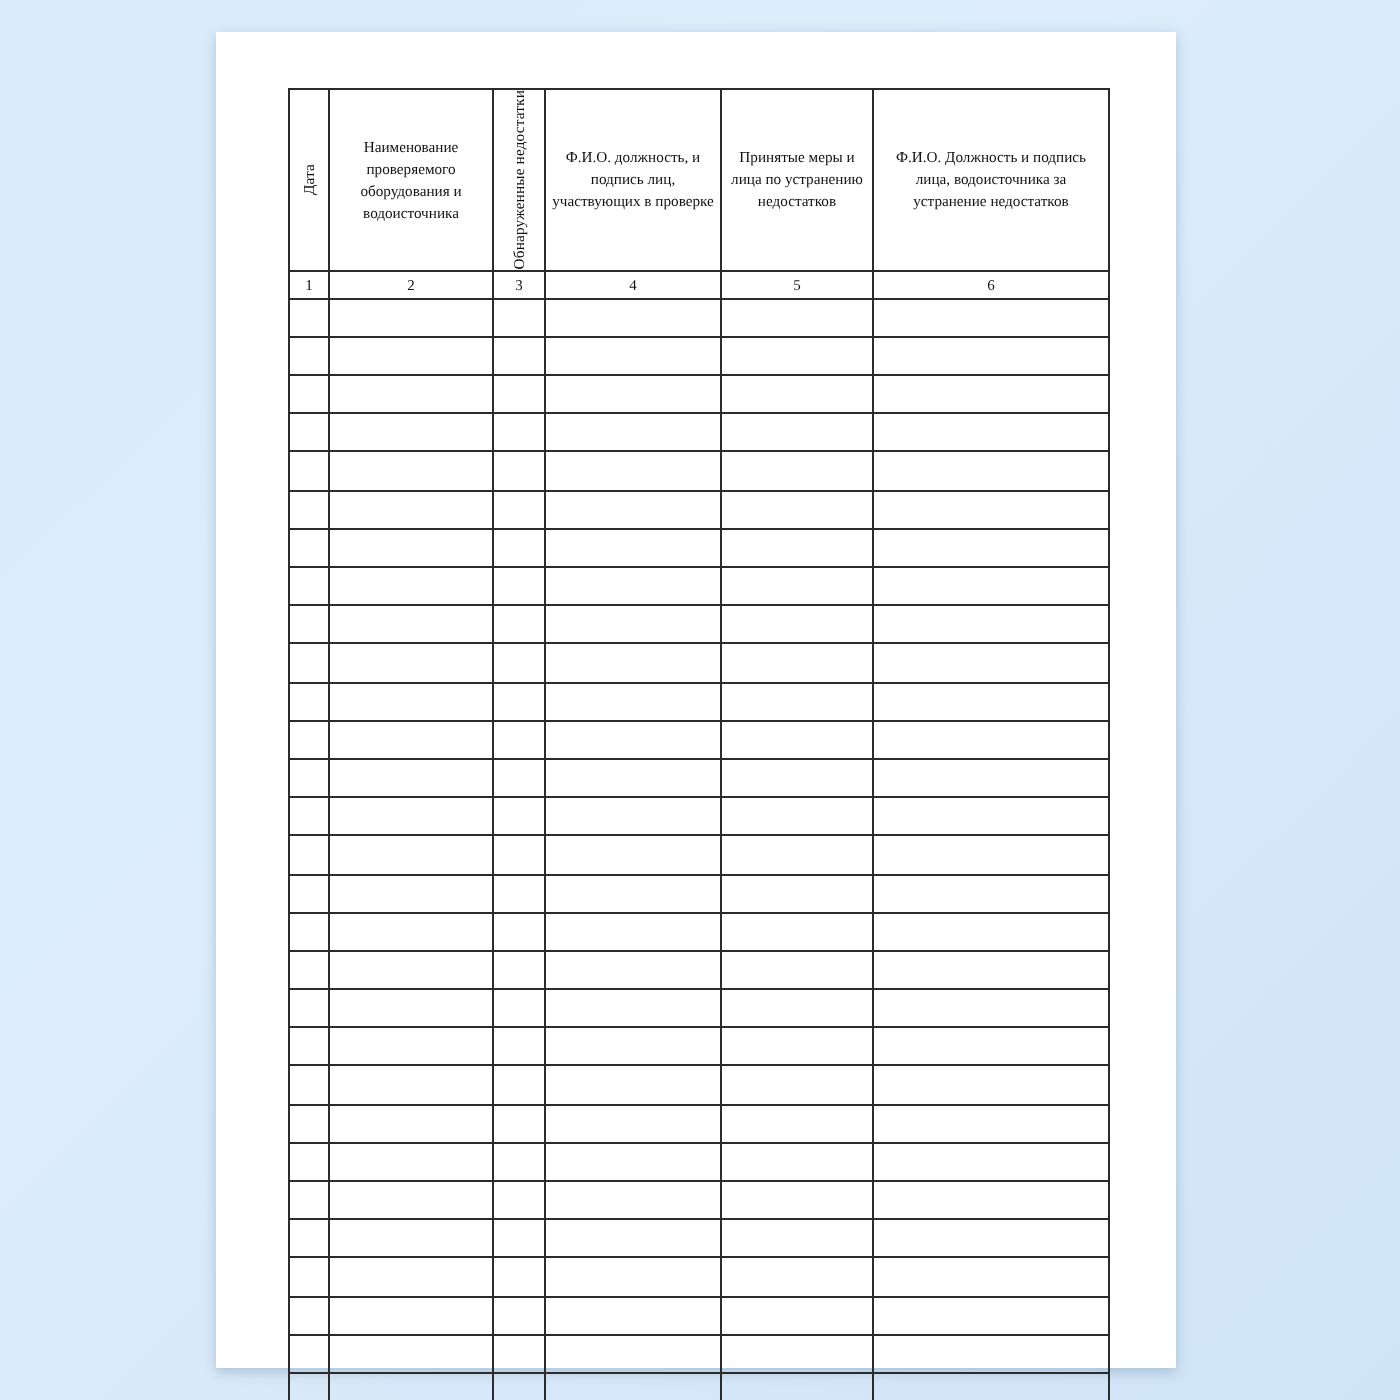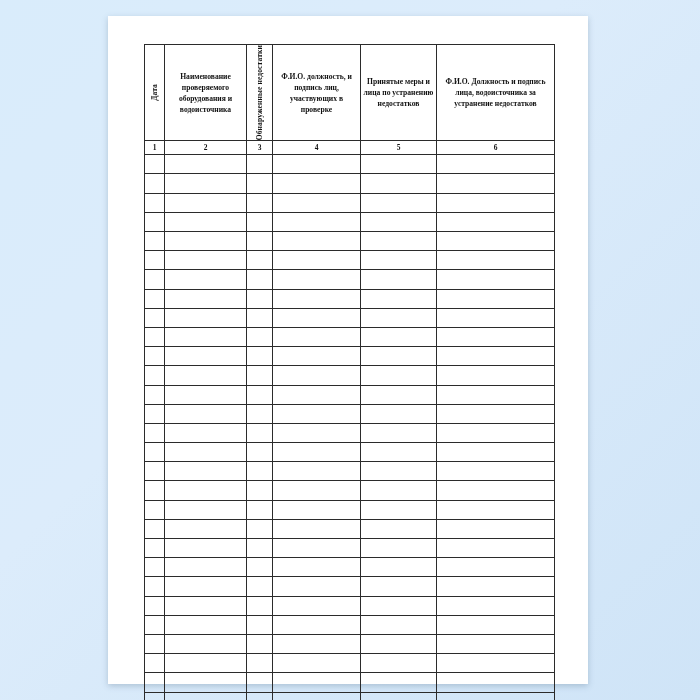--- a/index.html
+++ b/index.html
@@ -11,21 +11,20 @@
     height: 700px;
     background: #ddeeff;
     font-family: "Liberation Serif", serif;
     overflow: hidden;
   }
   .scene {
     position: relative;
     width: 700px;
     height: 700px;
     background: linear-gradient(135deg, #d9ecfb 0%, #dcecfb 40%, #cfe4f7 100%);
-    font-weight: bold;
   }
   .page-sheet {
     position: absolute;
     left: 108px;
     top: 16px;
     width: 480px;
     height: 668px;
     background: #ffffff;
     box-shadow: 0 2px 6px rgba(60, 90, 120, 0.28);
   }

